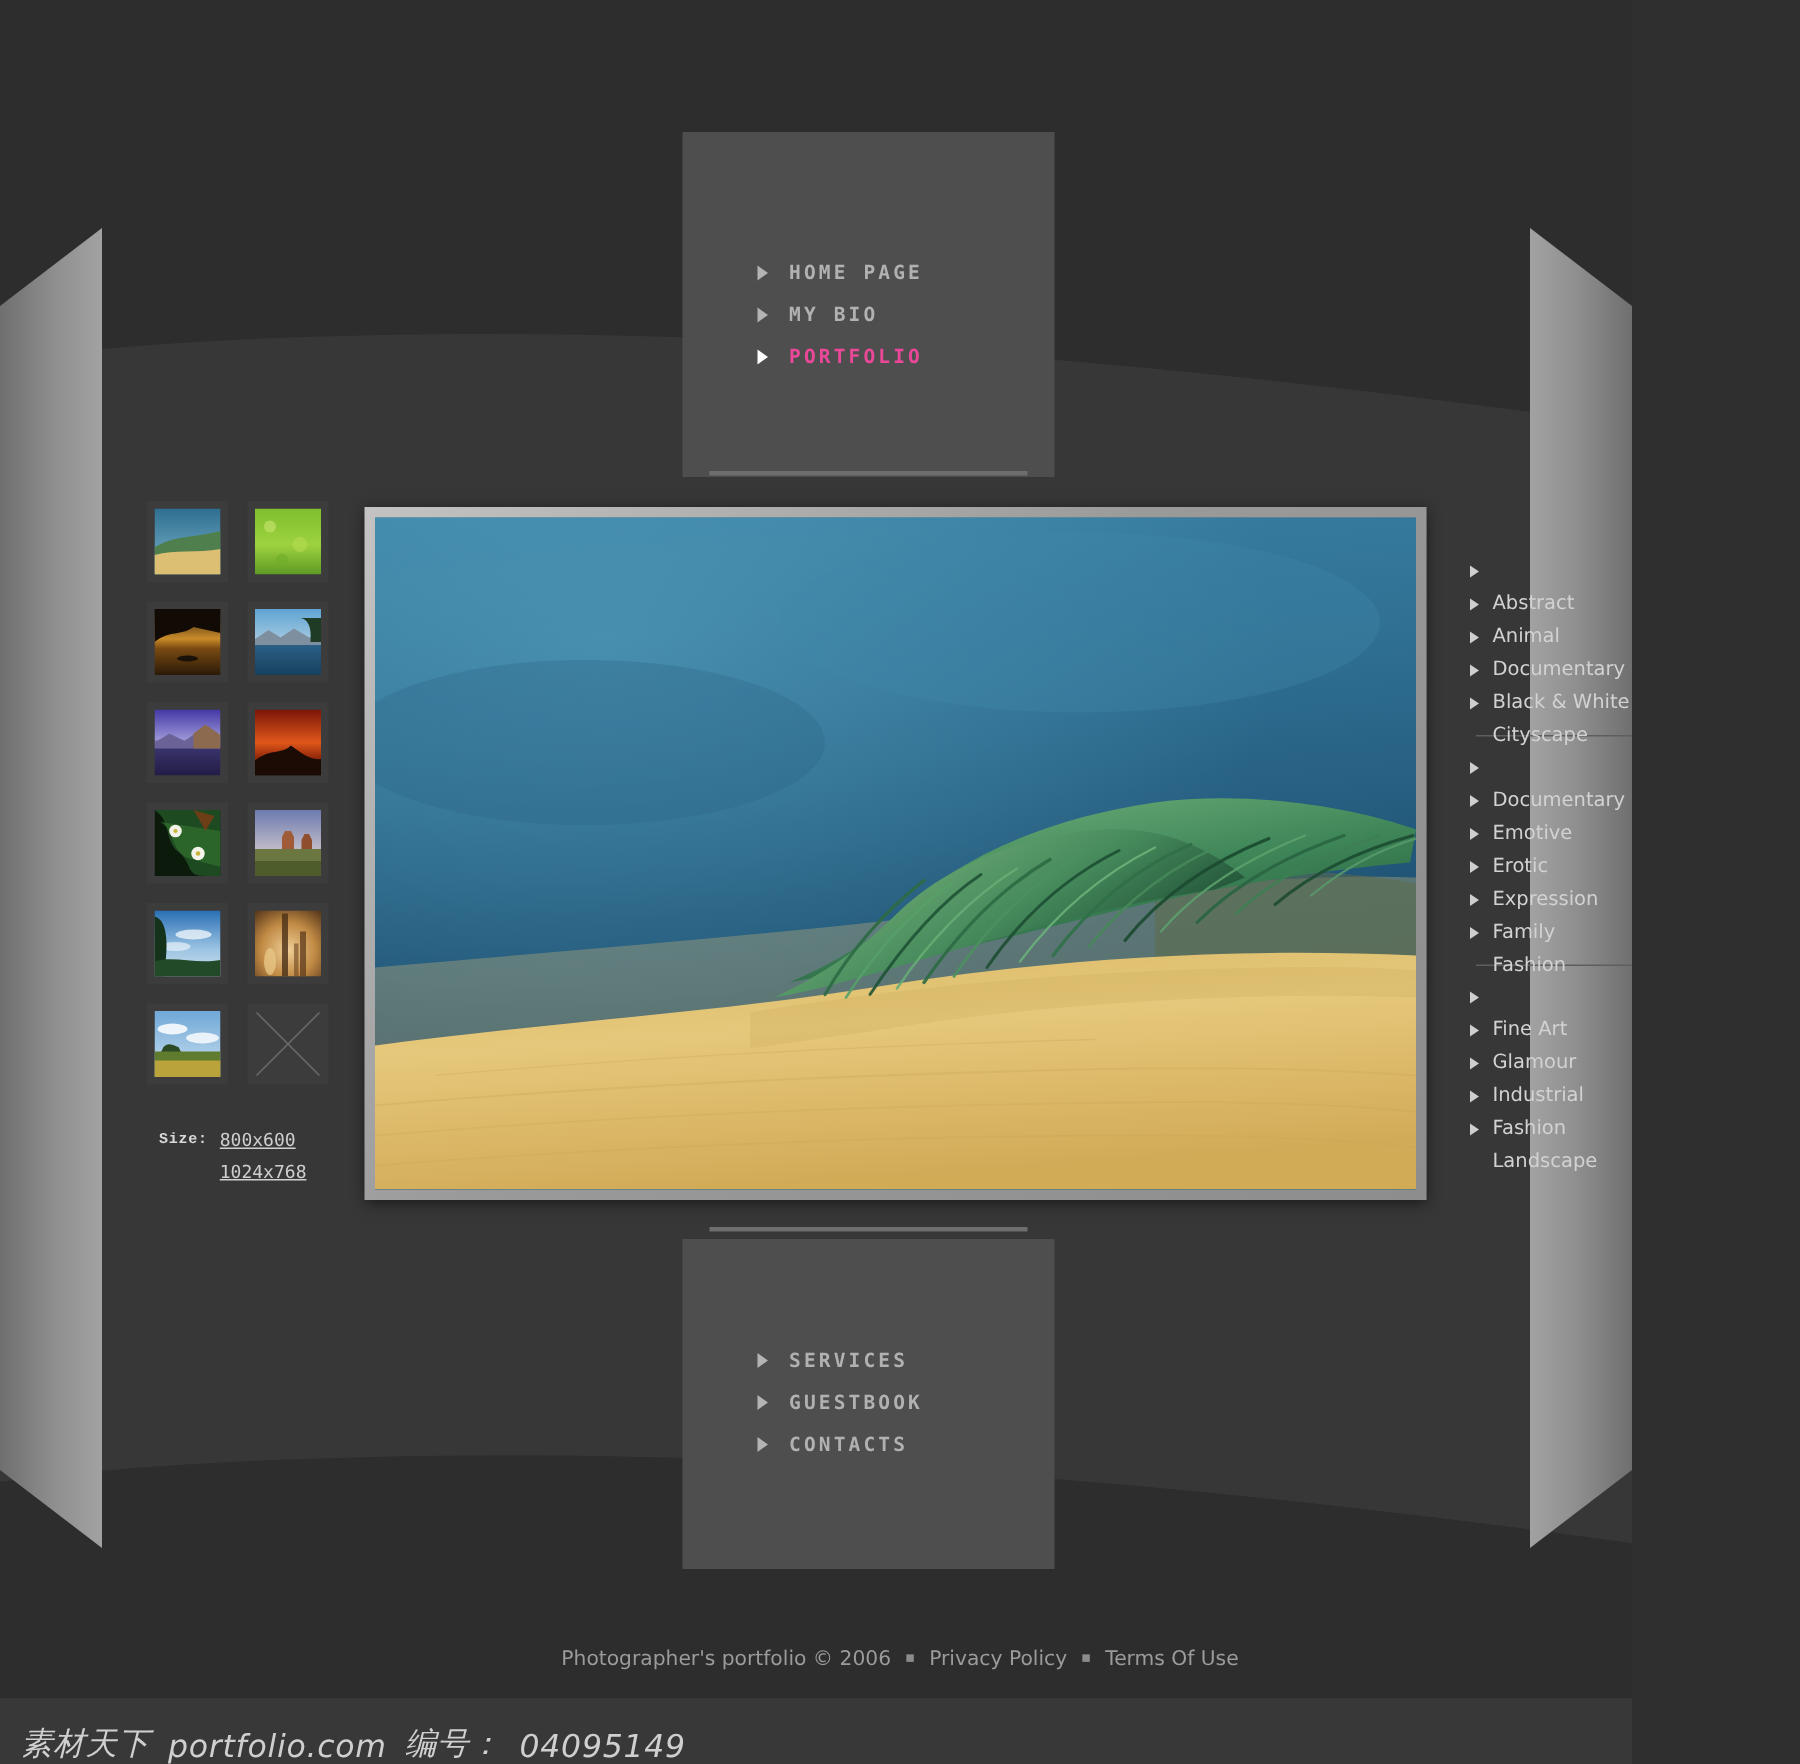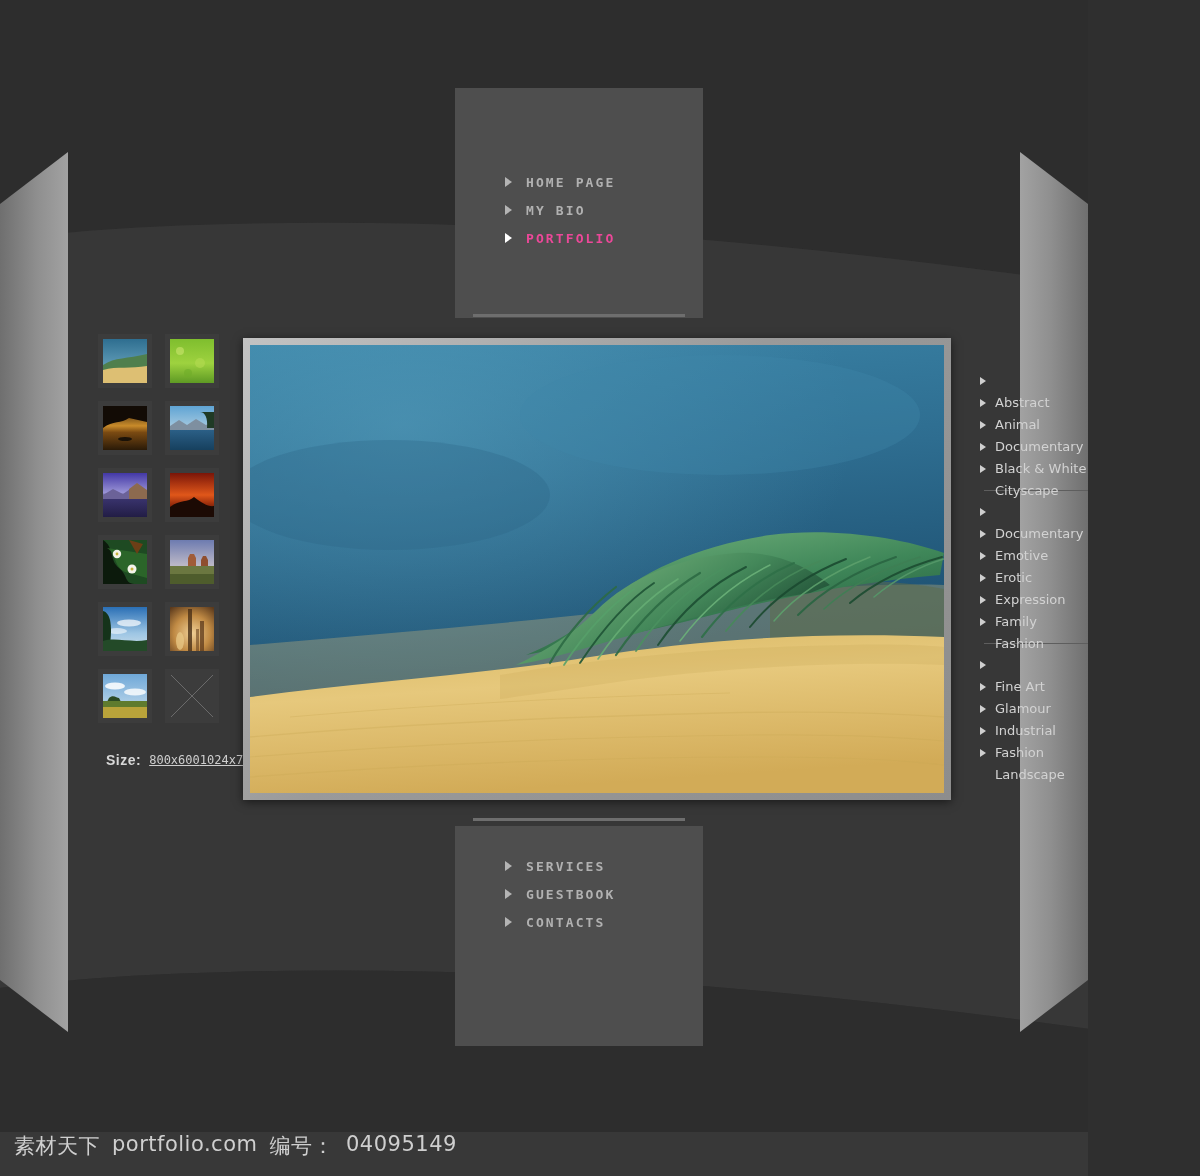--- a/index.html
+++ b/index.html
@@ -30,21 +30,21 @@
   .panel-divider {
     position:absolute; left:473px; width:212px; height:3px;
     background:#6e6e6e;
   }
   .divider-top    { top:314px; }
   .divider-bottom { top:818px; }
 
   
   .nav-list { position:absolute; left:505px; list-style:none; }
   .nav-top    { top:168px; }
-  .nav-bottom { top:852px; }
+  .nav-bottom { top:893px; }
   .nav-item {
     display:flex; align-items:center; gap:14px;
     height:28px; cursor:pointer;
   }
   .nav-arrow {
     width:0; height:0;
     border-left:7px solid #b4b4b4;
     border-top:5px solid transparent;
     border-bottom:5px solid transparent;
     flex:none;
@@ -74,25 +74,25 @@
   .thumb-inner { width:44px; height:44px; display:block; }
   .thumb-empty .thumb-inner { position:relative; }
   .thumb-empty svg { display:block; }
 
   
   #size-row {
     position:absolute; left:106px; top:750px;
     display:flex; align-items:flex-start; gap:8px;
   }
   #size-label {
-    font-family:Liberation Sans, sans-serif;
-    font-size:14px; font-weight:bold; color:#d8d8d8;
+    font-family:Liberation Mono, monospace;
+    font-size:10px; font-weight:bold; color:#d8d8d8;
     letter-spacing:0.5px; line-height:21px;
   }
-  .size-links { display:flex; }
+  .size-links { display:flex; flex-direction:column; }
   .size-link {
     font-family:"DejaVu Sans Mono", monospace;
     font-size:12px; color:#cfcfcf;
     text-decoration:underline; line-height:21px;
     cursor:pointer; white-space:nowrap;
   }
 
   
   #photo-frame {
     position:absolute; left:243px; top:338px;
@@ -141,22 +141,22 @@
   }
   #footer span { cursor:default; }
   #footer .flink { cursor:pointer; }
   #footer .fsep { color:#8c8c8c; margin:0 5px; font-size:10px; vertical-align:2px; }
 
   
   #watermark {
     position:absolute; left:0; top:1132px;
     width:1200px; height:44px;
     background:#383838;
-    display:flex; align-items:flex-start;
-    padding-left:14px; gap:12px;
+    display:flex; align-items:flex-end;
+    padding-left:14px; gap:12px;font-style:italic;
   }
   .wm-text {
     font-family:"DejaVu Sans", sans-serif;
     font-size:21px; color:#cfcfcf; letter-spacing:.5px;
   }
 </style>
 </head>
 <body>
 
 <div id="stage">
@@ -583,20 +583,27 @@
         <span class="cat-label">Fashion</span>
       </li>
       <li class="cat-item">
         <span class="cat-arrow"></span>
         <span class="cat-label">Landscape</span>
       </li>
     </ul>
 
   </div>
 
+  <div id="footer">
+    <span>Photographer's portfolio © 2006</span>
+    <span class="fsep">▪</span>
+    <span class="flink">Privacy Policy</span>
+    <span class="fsep">▪</span>
+    <span class="flink">Terms Of Use</span>
+  </div>
 
   <div id="watermark">
     <span class="wm-text">素材天下</span>
     <span class="wm-text">portfolio.com</span>
     <span class="wm-text">编号：</span>
     <span class="wm-text">04095149</span>
   </div>
 
 </div>
 

